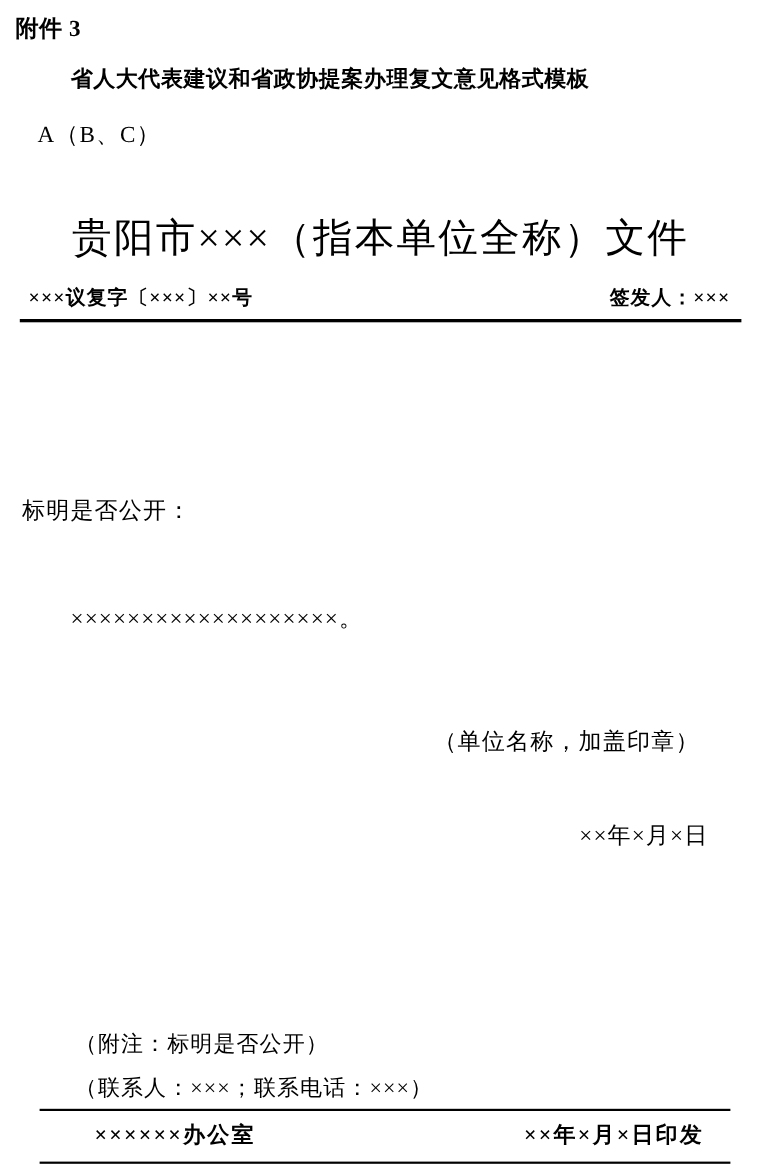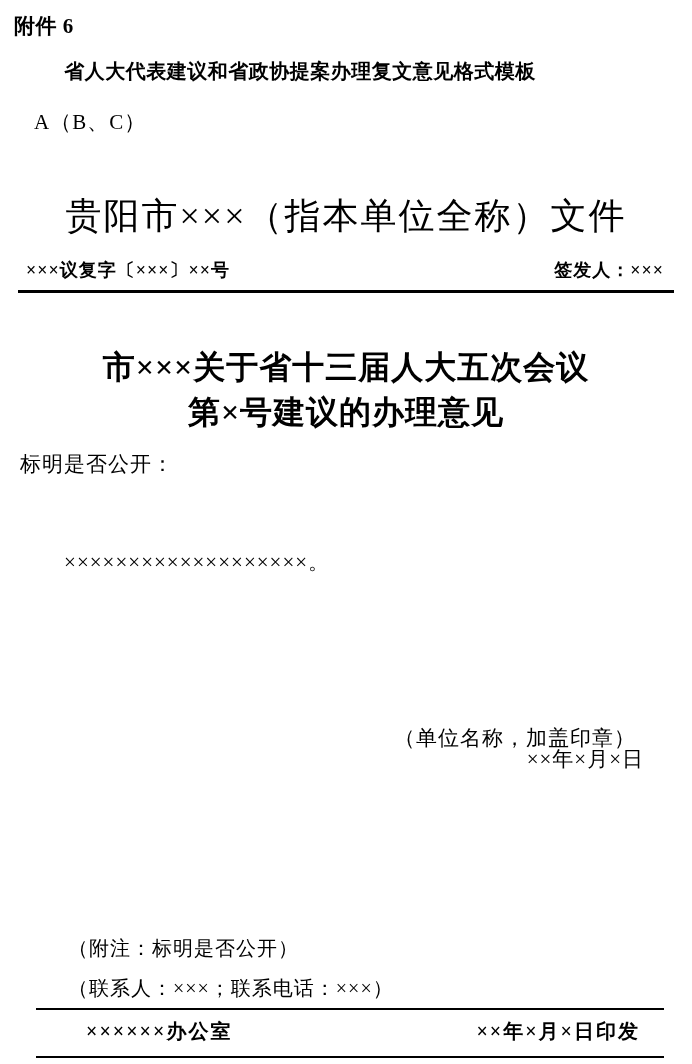--- a/index.html
+++ b/index.html
@@ -132,21 +132,21 @@
     letter-spacing: 1px;
     text-indent: 2.1em;
   }
   .para-1 { top: 498px; }
   .para-2 { top: 548px; }
 
   
   .sign-org {
     position: absolute;
     right: 56px;
-    top: 724px;
+    top: 660px;
     font-size: 21px;
     letter-spacing: 1px;
   }
   .sign-date {
     position: absolute;
     right: 48px;
     top: 745px;
     font-size: 21px;
     letter-spacing: 1px;
   }
@@ -199,39 +199,35 @@
     font-size: 20px;
     font-weight: bold;
     letter-spacing: 2px;
   }
 </style>
 </head>
 <body>
 
 <div class="page">
 
-  <div class="attachment-label">附件 6</div>
+  <div class="attachment-label">附件 3</div>
 
   <div class="template-title">省人大代表建议和省政协提案办理复文意见格式模板</div>
 
   <div class="abc-line">A（B、C）</div>
 
   <div class="org-line">贵阳市×××（指本单位全称）文件</div>
 
   <div class="docnum-row">
     <span class="docnum">×××议复字〔×××〕××号</span>
     <span class="signer">签发人：×××</span>
   </div>
 
   <div class="header-rule"></div>
 
-  <div class="doc-title">
-    <span class="line1">市×××关于省十三届人大五次会议</span>
-    <span class="line2">第×号建议的办理意见</span>
-  </div>
 
   <div class="salutation">标明是否公开：</div>
 
 
   <div class="body-para para-2">×××××××××××××××××××。</div>
 
   <div class="sign-org">（单位名称，加盖印章）</div>
 
   <div class="sign-date">××年×月×日</div>
 

